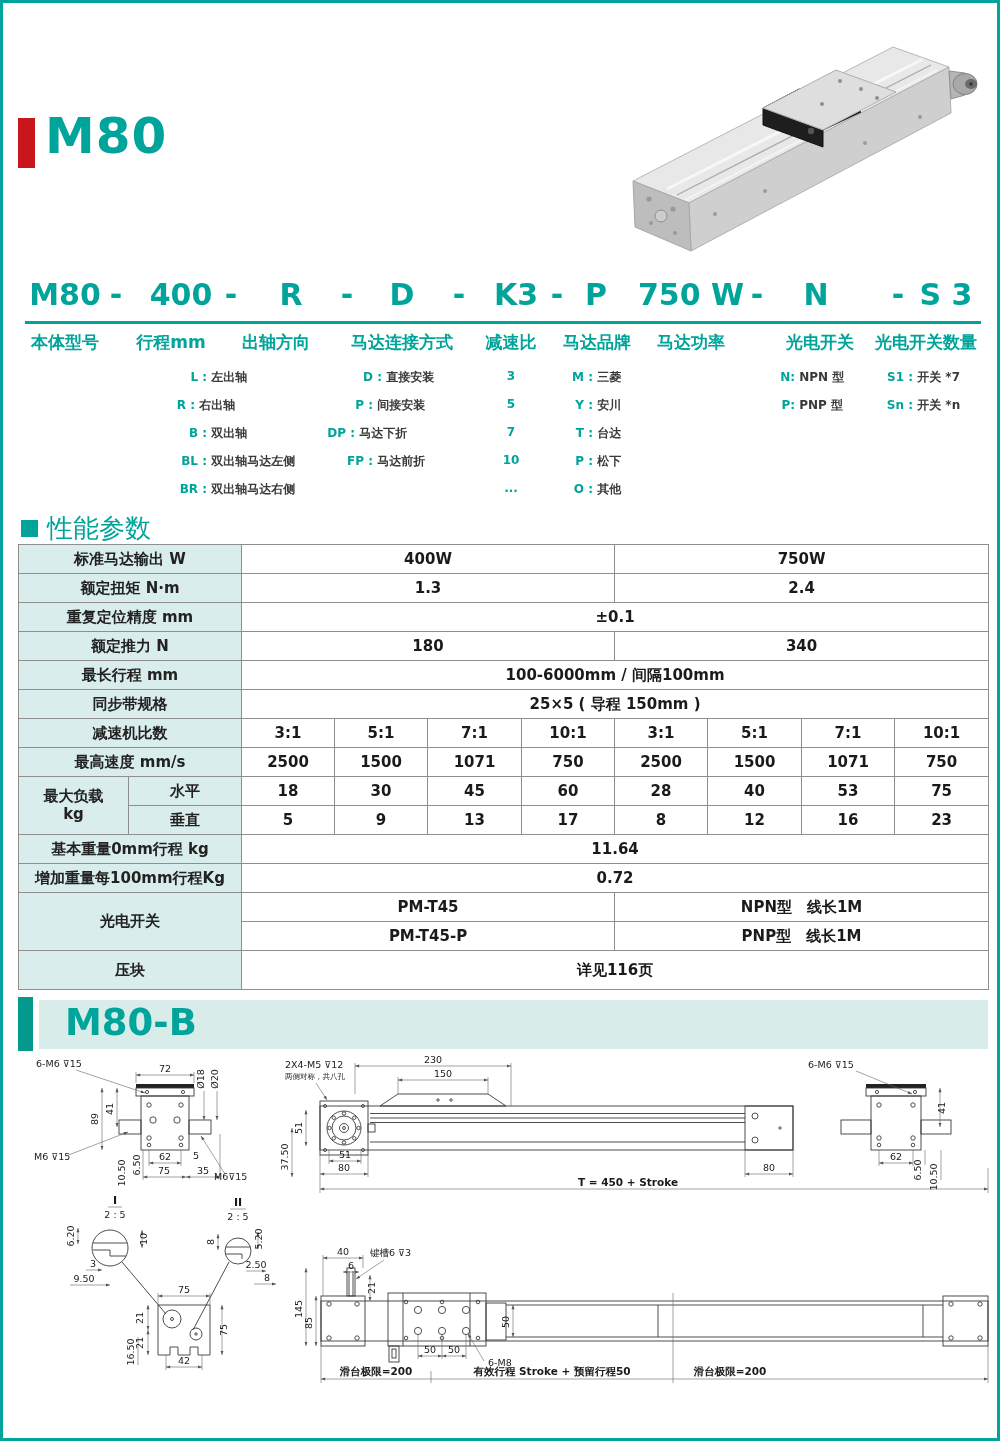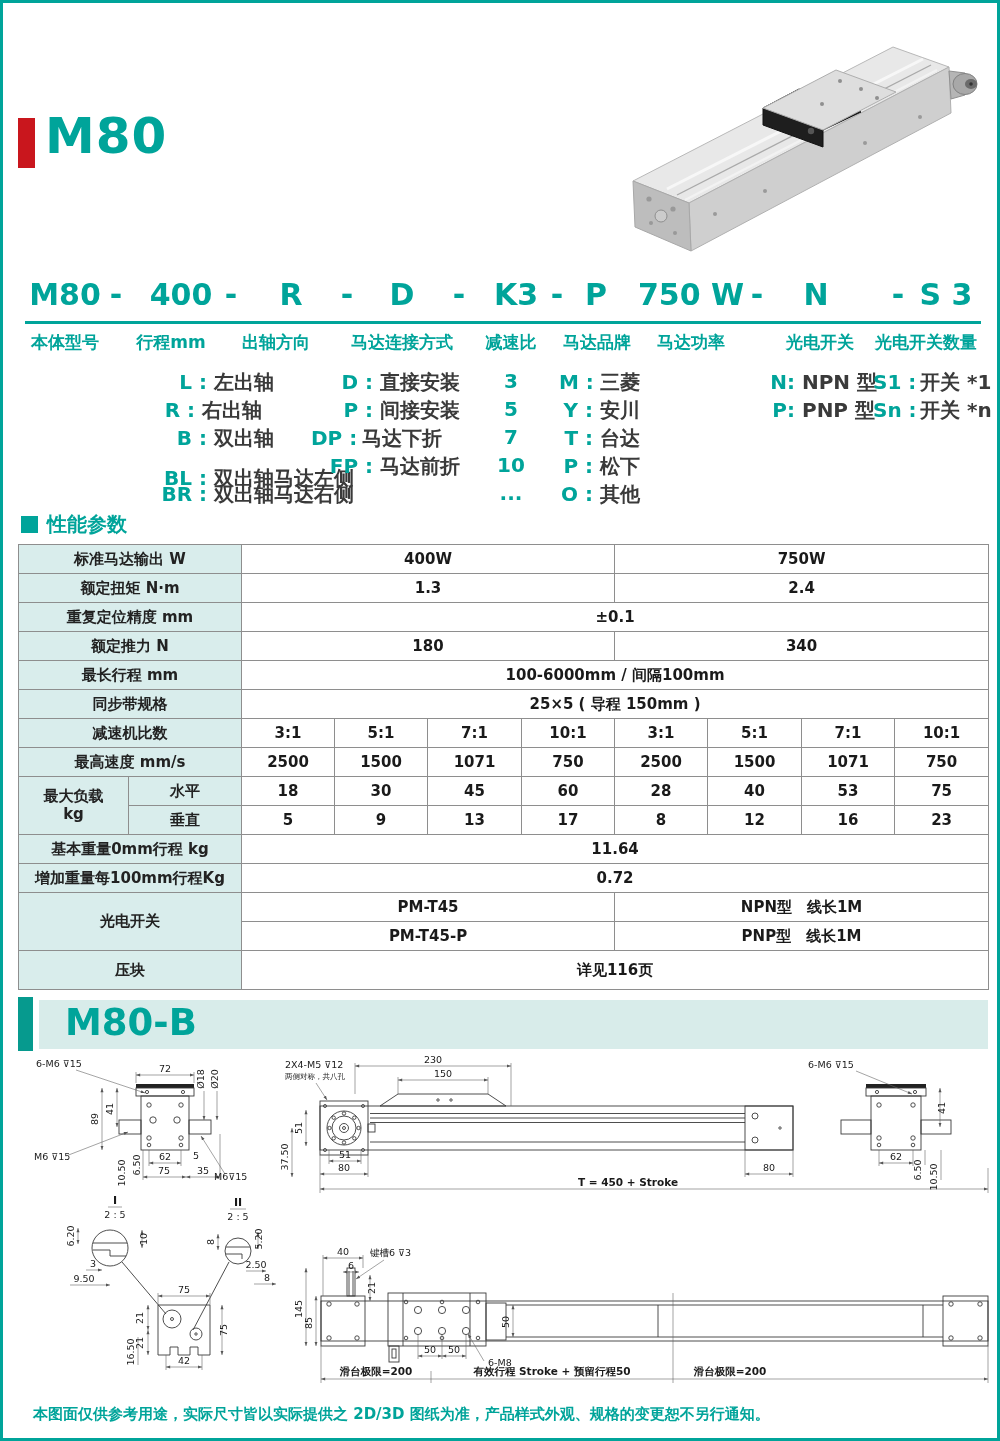--- a/index.html
+++ b/index.html
@@ -8,27 +8,27 @@
   
   .title-red{position:absolute;left:15px;top:115px;width:17px;height:50px;background:#C9161D;}
   .title-text{position:absolute;left:42px;top:104px;font-size:50px;font-weight:bold;color:#00A49A;letter-spacing:1px;}
   
   .photo{position:absolute;left:612px;top:6px;width:380px;height:256px;}
   
   .code-part{position:absolute;top:274px;transform:translateX(-50%);font-size:30px;font-weight:bold;color:#00A49A;white-space:nowrap;}
   .code-line{position:absolute;left:22px;top:318px;width:956px;height:3px;background:#00A49A;}
   .code-label{position:absolute;top:328px;transform:translateX(-50%);font-size:17px;font-weight:bold;color:#00A49A;white-space:nowrap;}
   
-  .opt{position:absolute;font-size:20px;font-weight:600;color:#3a3a3a;white-space:nowrap;}
+  .opt{position:absolute;font-size:12px;font-weight:600;color:#3a3a3a;white-space:nowrap;}
   .opt .c{color:#00A49A;display:inline-block;text-align:right;font-weight:bold;}
   .opt.center{transform:translateX(-50%);color:#00A49A;font-weight:bold;}
   
   .sec-hd{position:absolute;left:18px;top:508px;display:flex;align-items:center;gap:9px;}
   .sec-hd .sq{width:17px;height:17px;background:#00A49A;}
-  .sec-hd .tx{font-size:20px;font-weight:bold;color:#00A49A;}
+  .sec-hd .tx{font-size:26px;font-weight:normal;color:#00A49A;}
   
   table.perf{position:absolute;left:15px;top:541px;width:970px;border-collapse:collapse;table-layout:fixed;
              font-size:15px;color:#1a1a1a;}
   table.perf td{border:1px solid #8e8e8e;text-align:center;vertical-align:middle;height:28px;padding:0 2px;font-weight:bold;}
   table.perf td.lbl{background:#D9EDEC;color:#222;text-align:center;}
   table.perf td.pre{white-space:pre-line;line-height:1.15;}
   table.perf tr.tall td{height:38px;}
   
   .b-bar{position:absolute;left:15px;top:994px;width:15px;height:54px;background:#069A8E;}
   .b-band{position:absolute;left:36px;top:997px;width:949px;height:49px;background:#D8ECEA;}
@@ -104,44 +104,44 @@
   <span class="code-label" style="left:399px">马达连接方式</span>
   <span class="code-label" style="left:508px">减速比</span>
   <span class="code-label" style="left:594px">马达品牌</span>
   <span class="code-label" style="left:688px">马达功率</span>
   <span class="code-label" style="left:817px">光电开关</span>
   <span class="code-label" style="left:923px">光电开关数量</span>
 
   <div class="opt" style="left:152px;top:366px"><span class="c" style="width:52px">L :</span> <span>左出轴</span></div>
   <div class="opt" style="left:140px;top:394px"><span class="c" style="width:52px">R :</span> <span>右出轴</span></div>
   <div class="opt" style="left:152px;top:422px"><span class="c" style="width:52px">B :</span> <span>双出轴</span></div>
-  <div class="opt" style="left:152px;top:462px"><span class="c" style="width:52px">BL :</span> <span>双出轴马达左侧</span></div>
+  <div class="opt" style="left:152px;top:450px"><span class="c" style="width:52px">BL :</span> <span>双出轴马达左侧</span></div>
   <div class="opt" style="left:152px;top:478px"><span class="c" style="width:52px">BR :</span> <span>双出轴马达右侧</span></div>
 
-  <div class="opt" style="left:326px;top:366px"><span class="c" style="width:44px">D :</span> <span>直接安装</span></div>
+  <div class="opt" style="left:335px;top:366px"><span class="c" style="width:44px">D :</span> <span>直接安装</span></div>
   <div class="opt" style="left:326px;top:394px"><span class="c" style="width:44px">P :</span> <span>间接安装</span></div>
   <div class="opt" style="left:308px;top:422px"><span class="c" style="width:44px">DP :</span> <span>马达下折</span></div>
   <div class="opt" style="left:326px;top:450px"><span class="c" style="width:44px">FP :</span> <span>马达前折</span></div>
 
   <div class="opt center" style="left:508px;top:366px">3</div>
   <div class="opt center" style="left:508px;top:394px">5</div>
   <div class="opt center" style="left:508px;top:422px">7</div>
   <div class="opt center" style="left:508px;top:450px">10</div>
   <div class="opt center" style="left:508px;top:478px">...</div>
 
   <div class="opt" style="left:556px;top:366px"><span class="c" style="width:34px">M :</span> <span>三菱</span></div>
   <div class="opt" style="left:556px;top:394px"><span class="c" style="width:34px">Y :</span> <span>安川</span></div>
   <div class="opt" style="left:556px;top:422px"><span class="c" style="width:34px">T :</span> <span>台达</span></div>
   <div class="opt" style="left:556px;top:450px"><span class="c" style="width:34px">P :</span> <span>松下</span></div>
   <div class="opt" style="left:556px;top:478px"><span class="c" style="width:34px">O :</span> <span>其他</span></div>
 
   <div class="opt" style="left:766px;top:366px"><span class="c" style="width:26px">N:</span> <span>NPN 型</span></div>
   <div class="opt" style="left:766px;top:394px"><span class="c" style="width:26px">P:</span> <span>PNP 型</span></div>
 
-  <div class="opt" style="left:870px;top:366px"><span class="c" style="width:40px">S1 :</span> <span>开关 *1</span></div>
+  <div class="opt" style="left:870px;top:366px"><span class="c" style="width:40px">S1 :</span> <span>开关 *7</span></div>
   <div class="opt" style="left:870px;top:394px"><span class="c" style="width:40px">Sn :</span> <span>开关 *n</span></div>
 
   <div class="sec-hd">
     <div class="sq"></div>
     <div class="tx">性能参数</div>
   </div>
 
   <table class="perf">
     <colgroup>
       <col style="width:110px">
@@ -548,15 +548,14 @@
     <text class="dimt" x="294" y="270" transform="rotate(-90 294 270)">85</text>
     <text class="dimt" x="491" y="269" transform="rotate(-90 491 269)">50</text>
     <text class="dimt" x="412" y="300">50</text>
     <text class="dimt" x="436" y="300">50</text>
     <text class="dims" x="470" y="313">6-M8</text>
     <text class="dimb" x="358" y="322">滑台极限=200</text>
     <text class="dimb" x="534" y="322">有效行程 Stroke + 预留行程50</text>
     <text class="dimb" x="712" y="322">滑台极限=200</text>
   </svg>
 
-  <div class="footer">本图面仅供参考用途，实际尺寸皆以实际提供之 2D/3D 图纸为准，产品样式外观、规格的变更恕不另行通知。</div>
 
 </div>
 
 </body></html>

